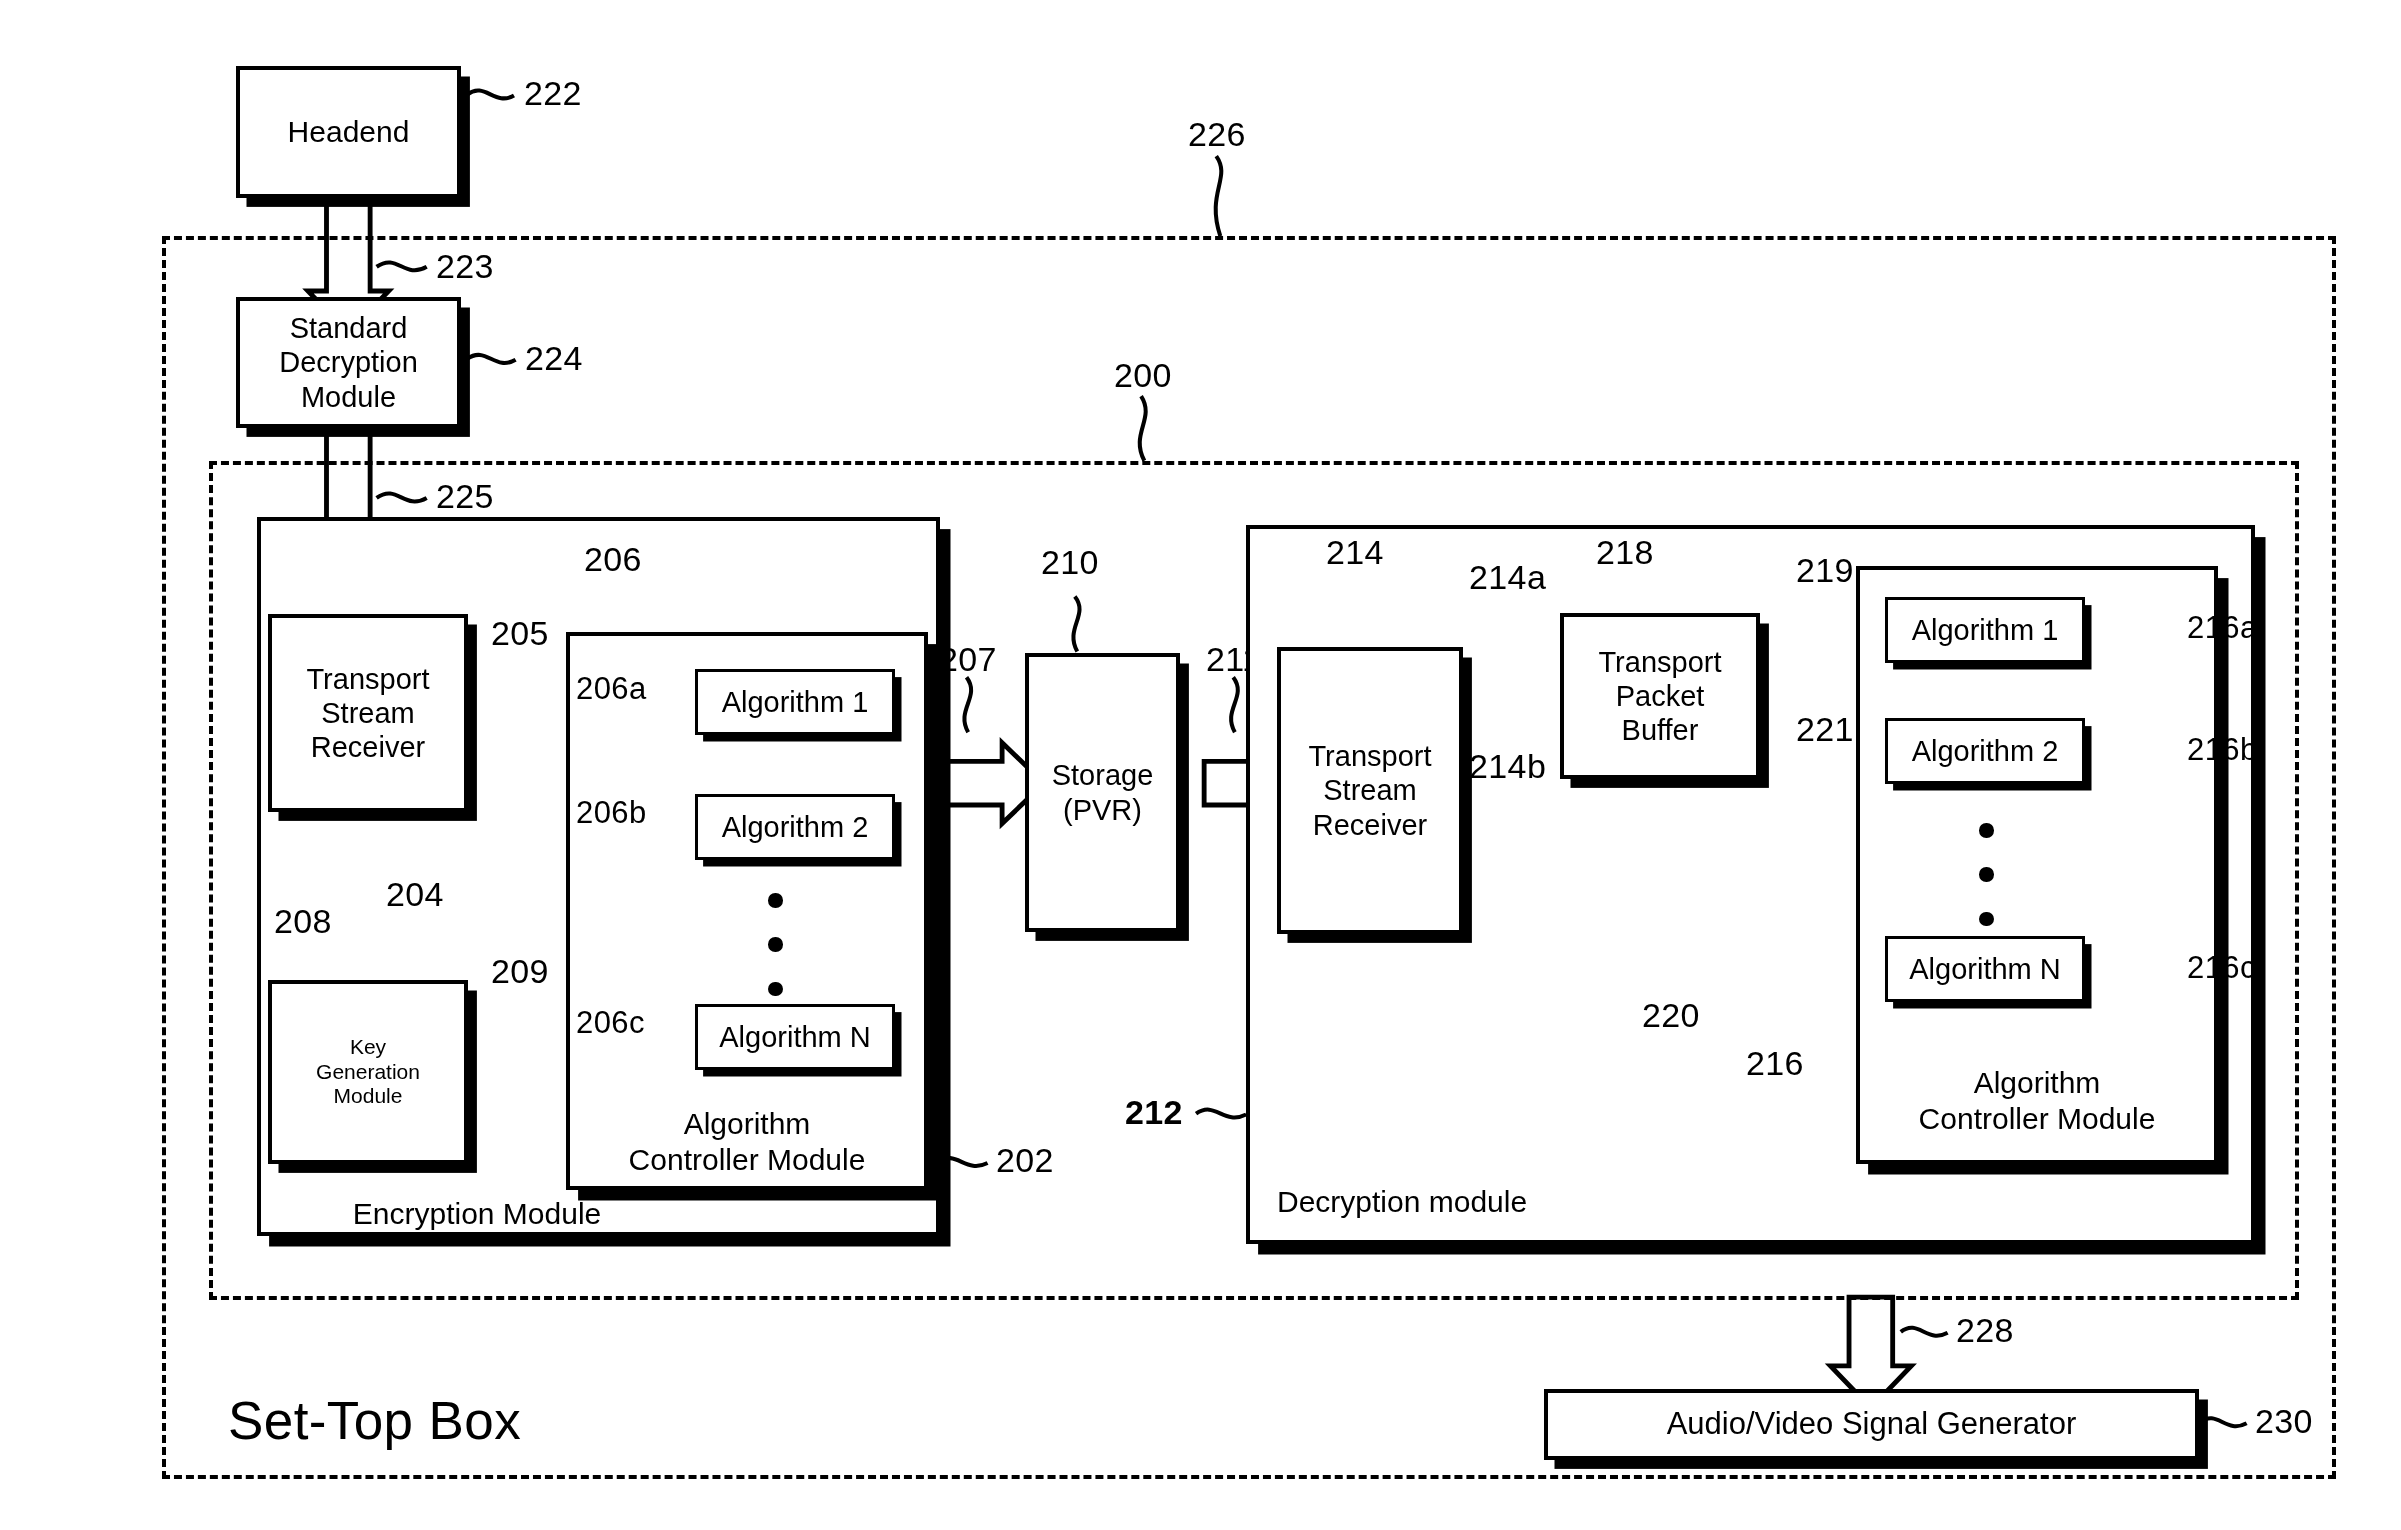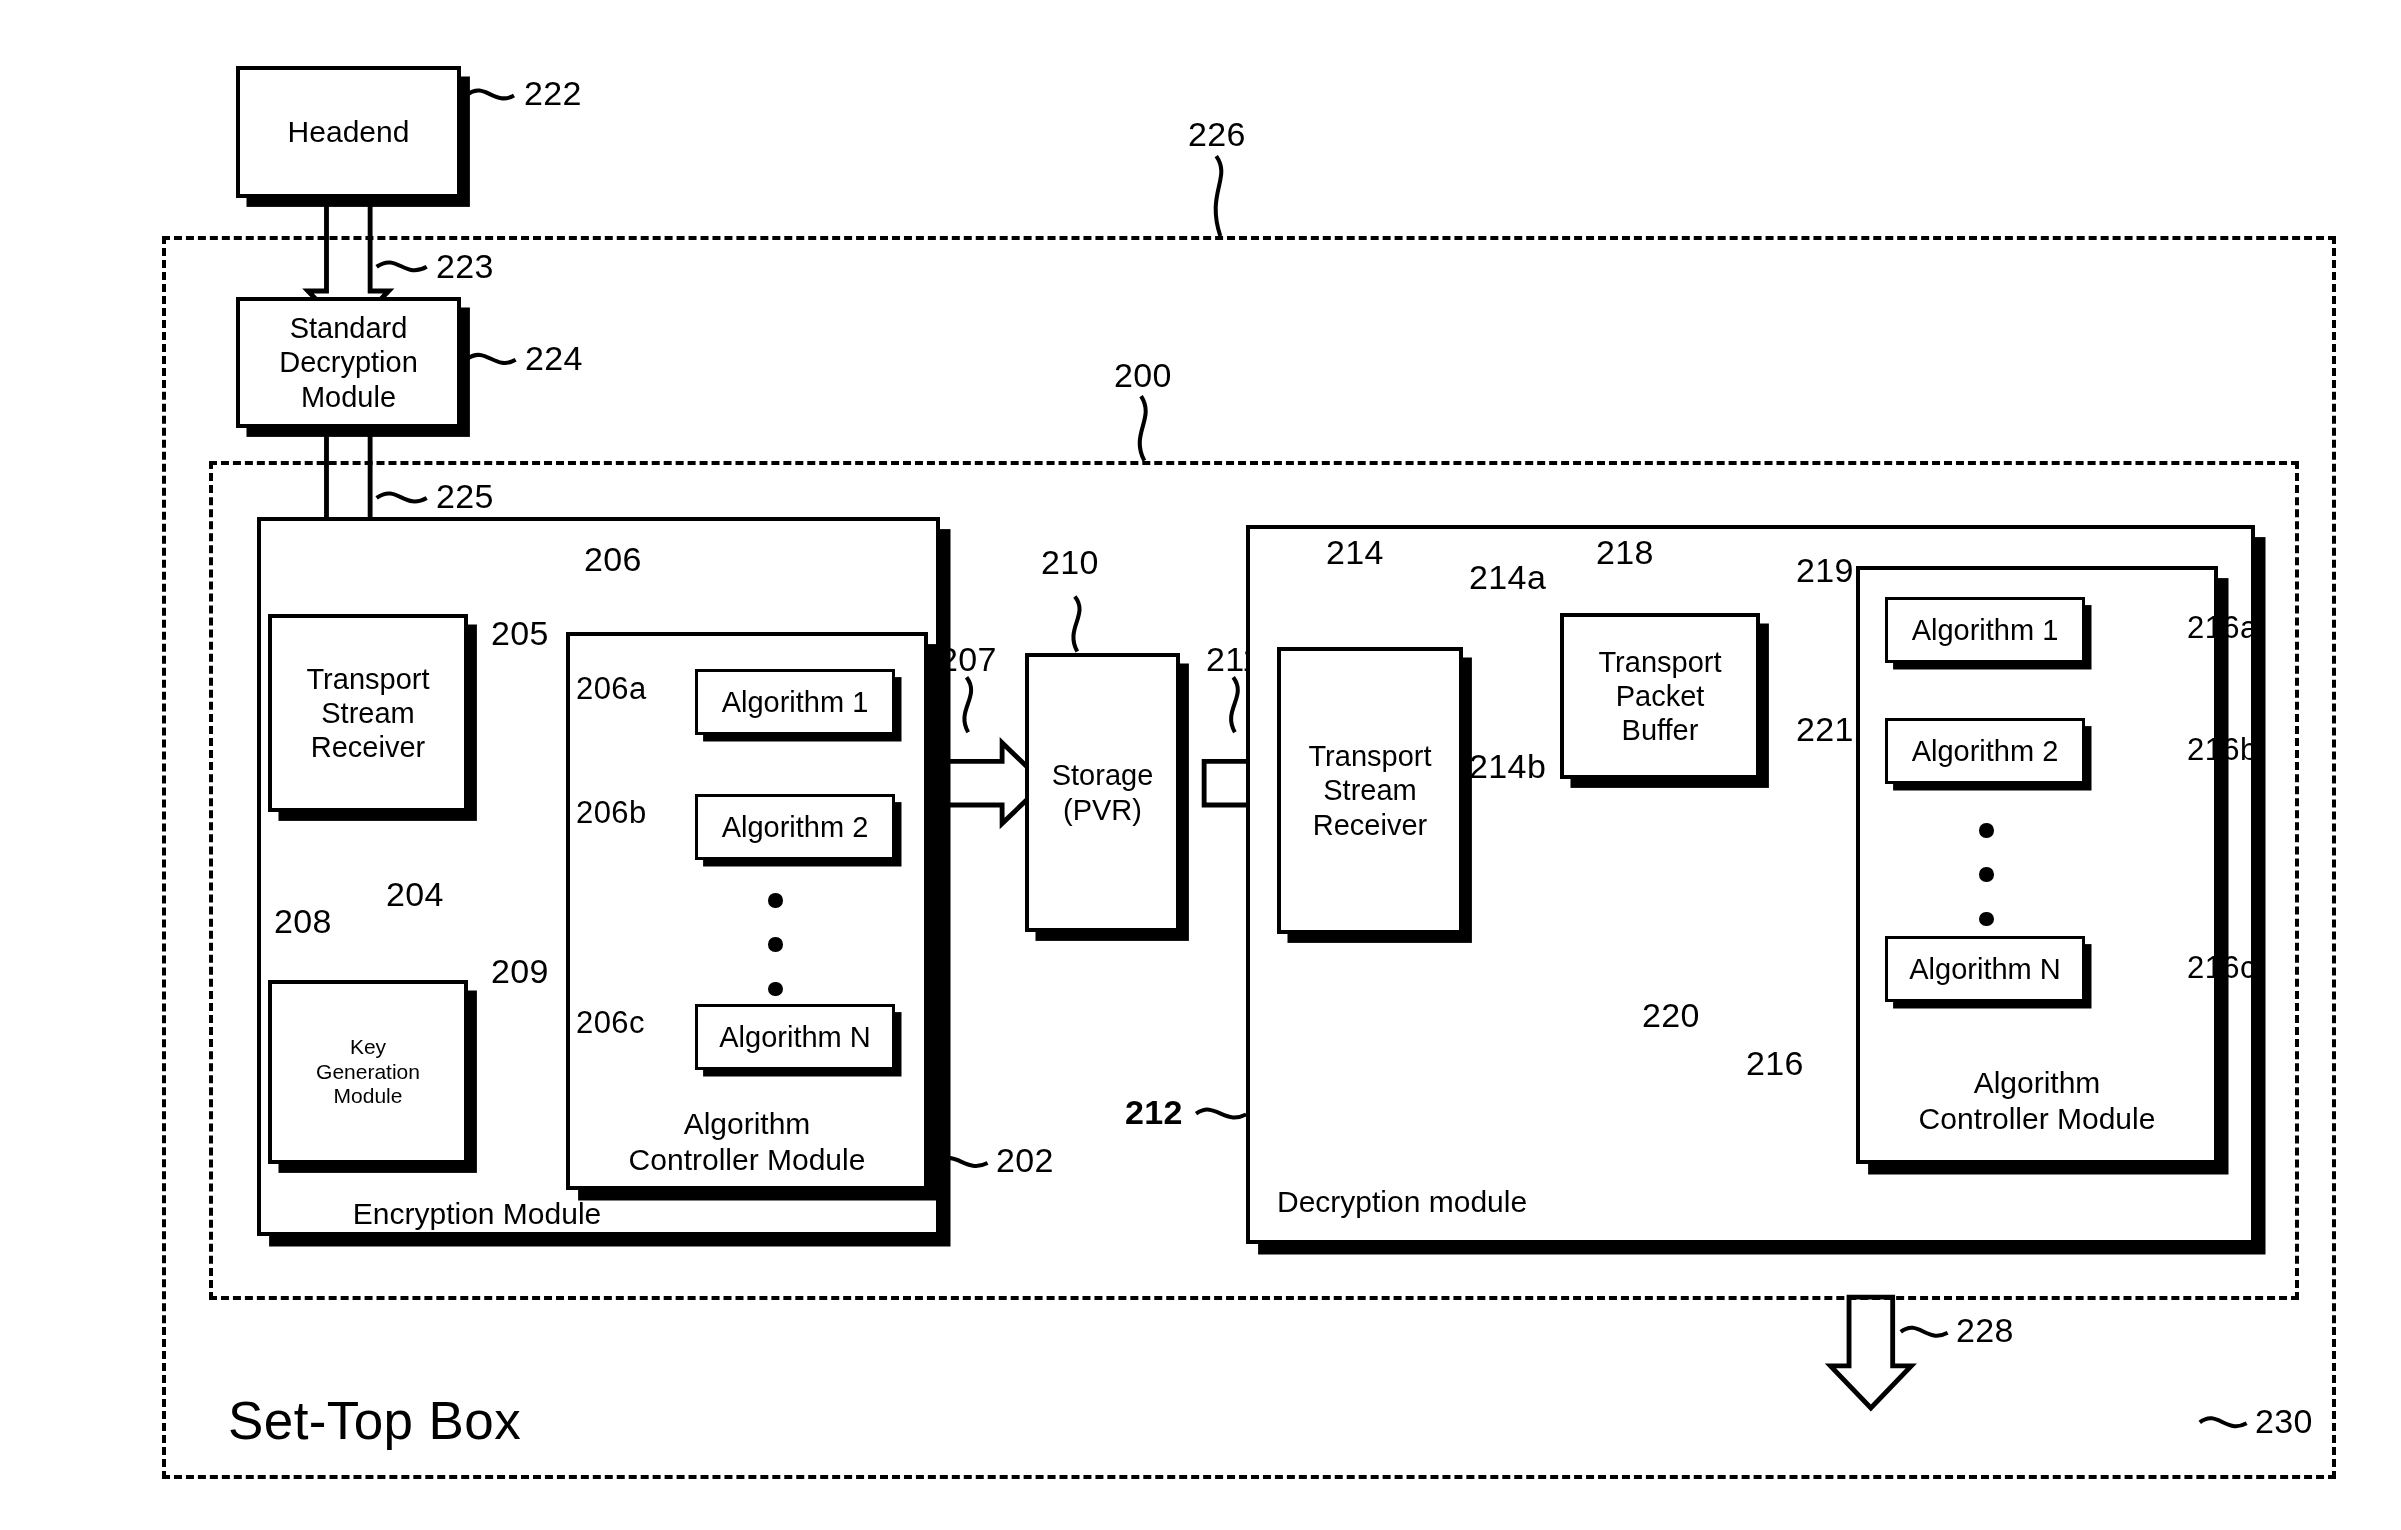--- a/index.html
+++ b/index.html
@@ -276,18 +276,21 @@
       <i></i>
   </div>
 
   <div class="box thin" style="left:1885px;top:936px;width:200px;height:66px;font-size:29px;">
     <span>Algorithm N</span>
   </div>
   <div class="ref small" style="left:2187px;top:950px;">216c</div>
 
   <div class="ref" style="left:1956px;top:1311px;">228</div>
 
+  <div class="box" style="left:1544px;top:1389px;width:655px;height:71px;font-size:31px;">
+    <span>Audio/Video Signal Generator</span>
+  </div>
   <div class="ref" style="left:2255px;top:1402px;">230</div>
 
   <div class="ref" style="left:228px;top:1390px;font-size:53px;">Set-Top Box</div>
 
 </div>
 
 
 </body></html>

